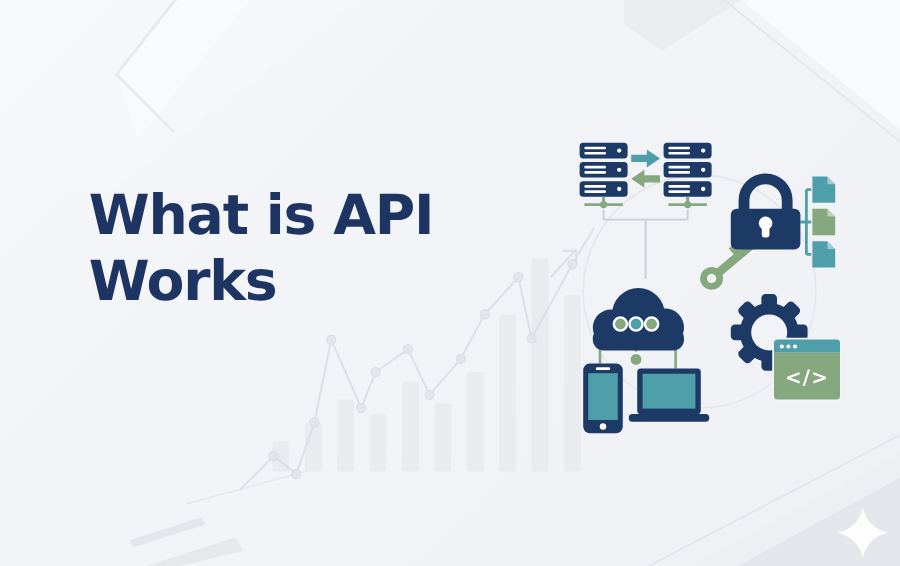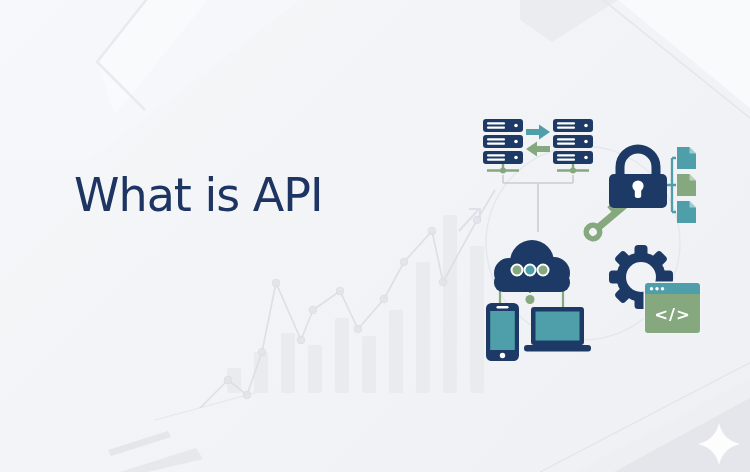--- a/index.html
+++ b/index.html
@@ -9,22 +9,22 @@
   html,body{margin:0;padding:0;}
   .banner{
     position:relative; width:750px; height:472px; overflow:hidden;
     background:linear-gradient(135deg,#f5f7f9 0%,var(--background) 55%,#eef0f4 100%);
     font-family:"DejaVu Sans","Liberation Sans",sans-serif;
   }
   .banner svg{position:absolute; display:block;}
   .bg-decor{left:0;top:0;}
   .bg-chart{left:0;top:0;}
   .title{
-    position:absolute; left:74px; top:168px; z-index:5;
-    color:var(--title-text); font-weight:normal; font-size:46px;
+    position:absolute; left:74px; top:152px; z-index:5;
+    color:var(--title-text); font-weight:bold; font-size:46px;
     line-height:55px; letter-spacing:-1px;
   }
   .title span{display:block;}
   .icon-servers{left:460px; top:98px; z-index:4;}
   .icon-lock{left:560px; top:128px; z-index:4;}
   .icon-cloud{left:465px; top:222px; z-index:4;}
   .icon-gear{left:595px; top:233px; z-index:4;}
   .sparkle{left:693px; top:418px; z-index:6;}
   
   .f-navy{fill:var(--navy);} .f-teal{fill:var(--teal);} .f-green{fill:var(--green);}
@@ -87,20 +87,21 @@
           <circle cx="404" cy="262" r="3.8"></circle>
         <circle cx="432" cy="231" r="3.8"></circle>
           <circle cx="443" cy="282" r="3.8"></circle>
         <circle cx="477" cy="220" r="3.8"></circle>
       </g>
     </g>
   </svg>
 
   <div class="title">
     <span>What is API</span>
+    <span>Works</span>
   </div>
 
   <svg class="icon-servers" width="160" height="150" viewBox="0 0 160 150">
     <defs>
       <g id="srv">
         <rect x="0" y="0" width="40" height="13" rx="3" class="f-navy"></rect>
         <rect x="4" y="3.2" width="18" height="2.2" rx="1" class="f-white"></rect>
         <rect x="4" y="7.6" width="18" height="2.2" rx="1" class="f-white"></rect>
         <circle cx="33" cy="6.5" r="1.8" class="f-white"></circle>
       </g>

